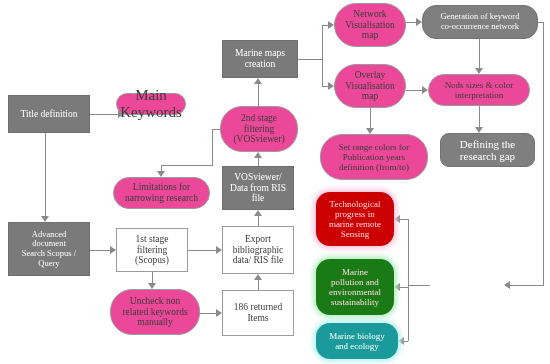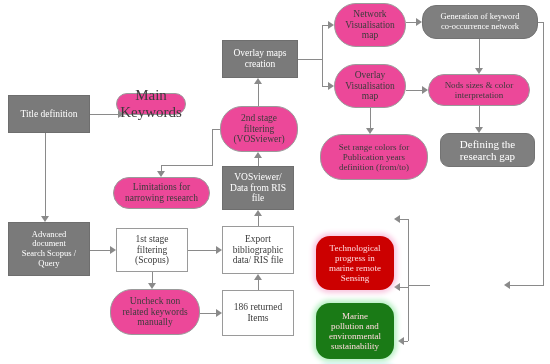--- a/index.html
+++ b/index.html
@@ -43,21 +43,20 @@
   
   .white-round{
     background:#ec4899;
     color:#3b3b3b;
     border:1px solid #9a9a9a;
     border-radius:22px;
   }
   .cluster{
     border-radius:14px;
     border:none;
-    margin-top:44px;
   }
   .c-red{ background:#cc0000; color:#ffd9dd; box-shadow:0 0 5px 3px #f9c7e0; }
   .c-green{ background:#1a7a16; color:#ffd9dd; box-shadow:0 0 5px 3px #b8f0c4; }
   .c-teal{ background:#1a9a9a; color:#ffffff; box-shadow:0 0 5px 3px #bdf2f2; }
 
   
   .hline{position:absolute;height:1px;background:#8a8a8a;}
   .vline{position:absolute;width:1px;background:#8a8a8a;}
   .arrow{position:absolute;width:0;height:0;}
   .ar-right{border-top:4px solid transparent;border-bottom:4px solid transparent;border-left:6px solid #8a8a8a;}
@@ -161,21 +160,21 @@
 Items</div>
   <div class="node white-rect" style="left:222px;top:226px;width:72px;height:48px;font-size:9.5px;">Export
 bibliographic
 data/ RIS file</div>
   <div class="node grey-rect" style="left:222px;top:166px;width:72px;height:44px;font-size:9.5px;">VOSviewer/
 Data from RIS
 file</div>
   <div class="node white-round" style="left:220px;top:106px;width:78px;height:46px;font-size:9.5px;">2nd  stage
 filtering
 (VOSviewer)</div>
-  <div class="node grey-rect" style="left:222px;top:40px;width:76px;height:38px;font-size:9.5px;">Overlay maps
+  <div class="node grey-rect" style="left:222px;top:40px;width:76px;height:38px;font-size:9.5px;">Marine maps
 creation</div>
   <div class="node white-round" style="left:334px;top:3px;width:72px;height:44px;font-size:9.5px;">Network
 Visualisation
 map</div>
   <div class="node white-round" style="left:334px;top:64px;width:72px;height:44px;font-size:9.5px;">Overlay
 Visualisation
 map</div>
   <div class="node grey-round" style="left:422px;top:5px;width:116px;height:34px;font-size:8.5px;">Generation of keyword
 co-occurrence network</div>
   <div class="node white-round" style="left:428px;top:74px;width:102px;height:32px;font-size:9px;">Nods sizes &amp; color

